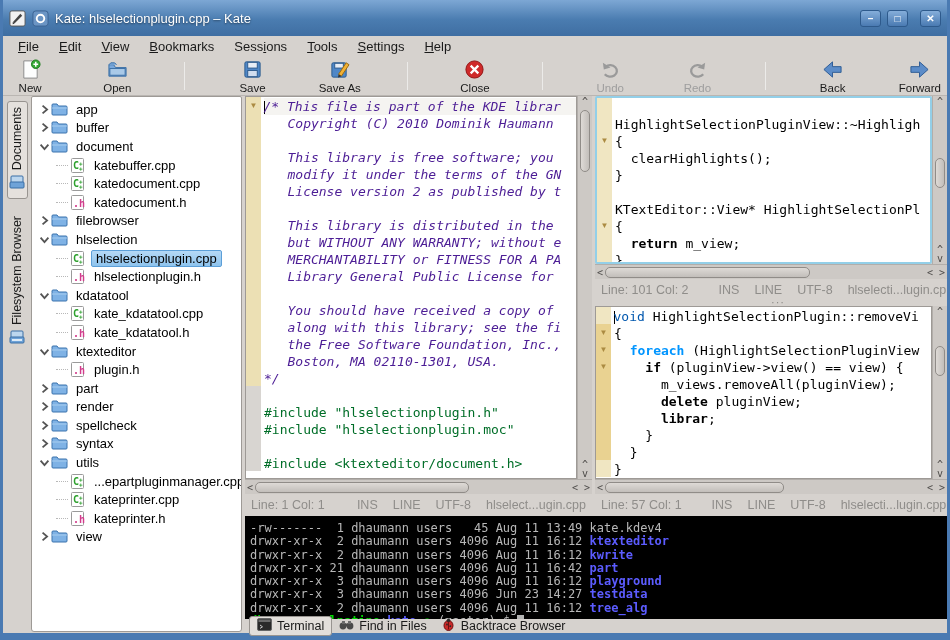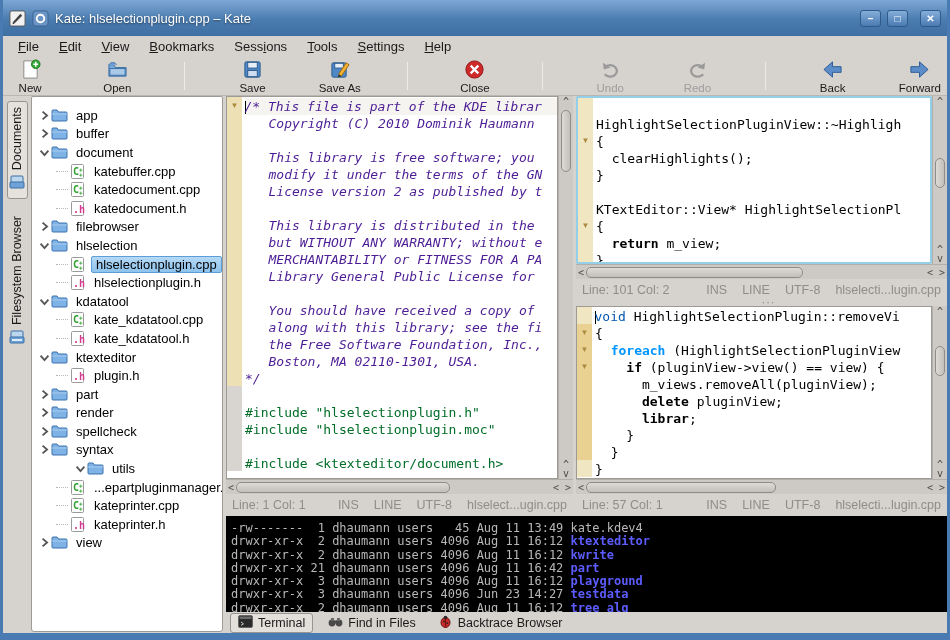--- a/index.html
+++ b/index.html
@@ -33,22 +33,22 @@
   .tsep { width:1px; height:28px; background:#b4b0ac; border-right:1px solid #ecebe9; margin:0 3px; flex:none; }
 
   
   .main { flex:1; display:flex; min-height:0; }
   .tabcol { width:28px; flex:none; display:flex; flex-direction:column; gap:12px; padding-top:5px; align-items:center; }
   .vtab { display:flex; flex-direction:column; align-items:center; gap:4px; padding:5px 1px; border-radius:3px; }
   .vtab .vlabel { writing-mode:vertical-rl; transform:rotate(180deg); font-size:12.5px; color:#1a1a1a; white-space:nowrap; }
   .vtab.active { background:#e5e1dd; border:1px solid #989490; }
   .vtab svg { width:17px; height:15px; }
 
-  .treepanel { width:192px; flex:none; background:#fff; border:1px solid #9e9a96; border-radius:2px 2px 3px 3px;
-               margin:0 0 1px 0; overflow:hidden; padding-top:9px; font-size:13px; }
+  .treepanel { width:211px; flex:none; background:#fff; border:1px solid #9e9a96; border-radius:2px 2px 3px 3px;
+               margin:0 0 1px 0; overflow:hidden; padding-top:3px; font-size:13px; }
   .trow { height:18.6px; display:flex; align-items:center; white-space:nowrap; padding-left:6px; }
   .trow .exp { width:13px; flex:none; display:flex; align-items:center; justify-content:center; }
   .trow .guide { width:12px; flex:none; border-top:1px dotted #b8b8b8; margin-right:1px; }
   .trow .ficon { width:17px; height:15px; flex:none; margin-right:5px; }
   .trow .tlabel { padding:0 3px; border-radius:2px; }
   .trow.selected .tlabel { background:linear-gradient(#b5d9f6,#8ec3ed); border:1px solid #5c9fd8; padding:0 4px; color:#000; }
 
   .rightarea { flex:1; display:flex; flex-direction:column; min-width:0; }
   .vhandle { width:3px; flex:none; }
 
@@ -99,21 +99,21 @@
   
   .terminal { flex:1; background:#000; min-height:0; overflow:hidden; padding:6px 4px 0 5px;
               font-family:"DejaVu Sans Mono", monospace; font-size:12px; line-height:13.3px; color:#b8b8b8; }
   .tl { white-space:pre; }
   .c-dir { color:#5c5cff; font-weight:bold; }
   .c-user { color:#00d700; font-weight:bold; }
   .c-git { color:#00b000; }
   .c-cursor { display:inline-block; width:7px; background:#b4b4b4; }
 
   
-  .bottombar { height:21px; flex:none; display:flex; align-items:center; gap:8px; padding:1px 4px;
+  .bottombar { height:14px; flex:none; display:flex; align-items:center; padding:1px 4px;
                font-size:12.5px; color:#1a1a1a; }
   .btab { display:flex; align-items:center; gap:5px; padding:1px 7px; border-radius:3px; }
   .btab.active { background:#e3dfdb; border:1px solid #989490; }
   .btab svg { width:15px; height:13px; }
 </style>
 </head>
 <body>
 
 <div class="window">
 
@@ -437,21 +437,21 @@
             <svg viewBox="0 0 10 10">
               <path d="M3.5 2 L7 5 L3.5 8" fill="none" stroke="#555" stroke-width="1.4"></path>
             </svg>
           </span>
           <span class="ficon"><svg viewBox="0 0 17 15">
               <path d="M1 4.5 L1 3 a1 1 0 0 1 1-1 h4 l1.5 2 H15 a1 1 0 0 1 1 1 v7 a1 1 0 0 1 -1 1 H2 a1 1 0 0 1 -1-1 Z" fill="#7fb2e5" stroke="#3a72ad"></path>
               <path d="M1 6 h15" stroke="#a8cdef"></path>
             </svg></span>
           <span class="tlabel">syntax</span>
         </div>
-        <div class="trow" style="padding-left: 6px; margin-left: 36px;">
+        <div class="trow" style="padding-left: 6px;">
           <span class="exp">
             <svg viewBox="0 0 10 10">
               <path d="M2 3.5 L5 7 L8 3.5" fill="none" stroke="#555" stroke-width="1.4"></path>
             </svg>
           </span>
           <span class="ficon"><svg viewBox="0 0 17 15">
               <path d="M1 4.5 L1 3 a1 1 0 0 1 1-1 h4 l1.5 2 H15 a1 1 0 0 1 1 1 v7 a1 1 0 0 1 -1 1 H2 a1 1 0 0 1 -1-1 Z" fill="#7fb2e5" stroke="#3a72ad"></path>
               <path d="M1 6 h15" stroke="#a8cdef"></path>
             </svg></span>
           <span class="tlabel">utils</span>

